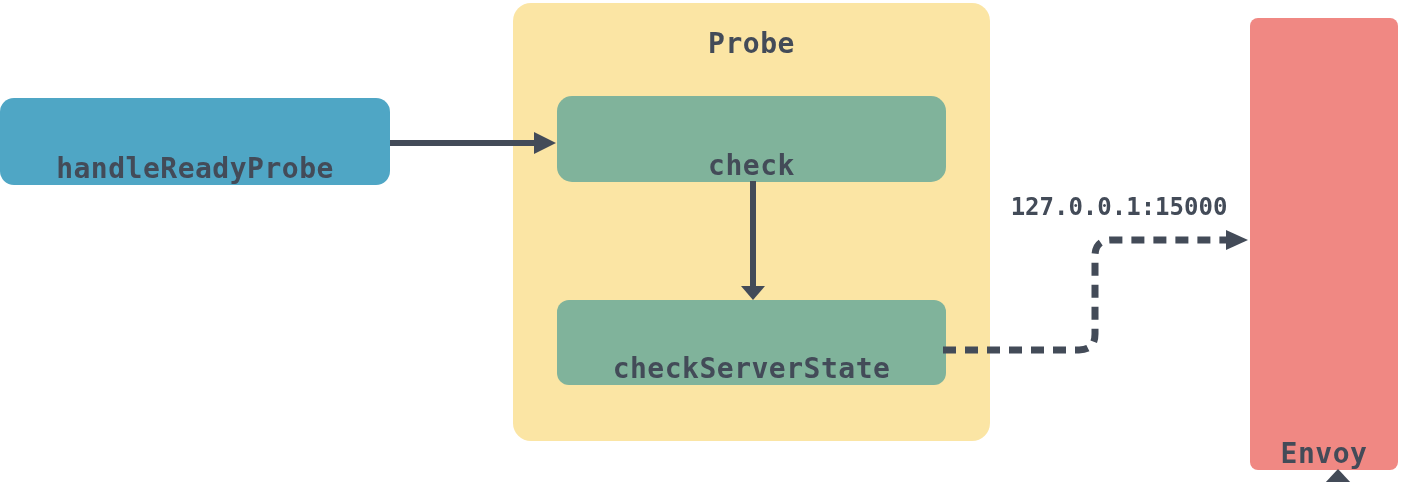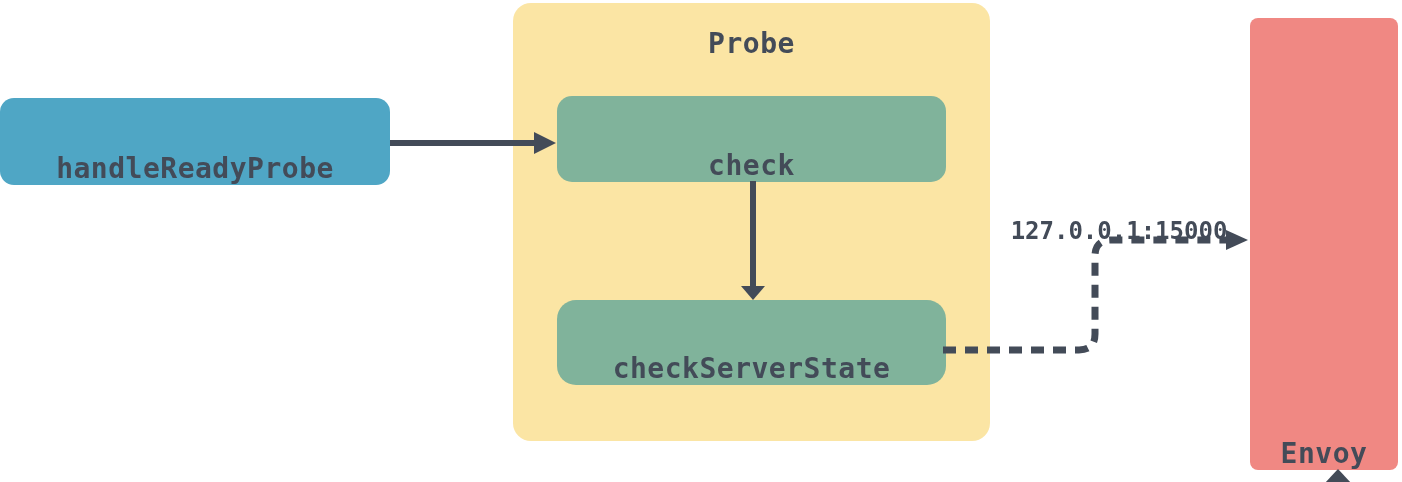--- a/index.html
+++ b/index.html
@@ -20,24 +20,24 @@
     font-size: 28px;
     letter-spacing: 0.5px;
   }
   .node-hrp   { left: 0px;    top: 98px;  width: 390px; height: 87px;  border-radius: 14px; }
   .group-probe{ position: absolute; left: 513px; top: 3px; width: 477px; height: 438px; border-radius: 18px; }
   .group-title{
     position: absolute; top: 24px; left: 0; width: 100%;
     text-align: center; font-size: 28px; letter-spacing: 0.5px;
   }
   .node-check { left: 557px;  top: 96px;  width: 389px; height: 86px;  border-radius: 15px; }
-  .node-css   { left: 557px;  top: 300px; width: 389px; height: 85px;  border-radius: 19px; }
+  .node-css   { left: 557px;  top: 300px; width: 389px; height: 85px;  border-radius: 12px; }
   .node-envoy { left: 1250px; top: 18px;  width: 148px; height: 452px; border-radius: 8px; }
   .edge-label {
-    position: absolute; left: 1006px; top: 217px; width: 226px;
+    position: absolute; left: 1006px; top: 193px; width: 226px;
     text-align: center; font-size: 24px; line-height: 28px;
   }
   .overlay {
     position: absolute; left: 0; top: 0;
     pointer-events: none;
   }
 </style>
 </head>
 <body>
 

